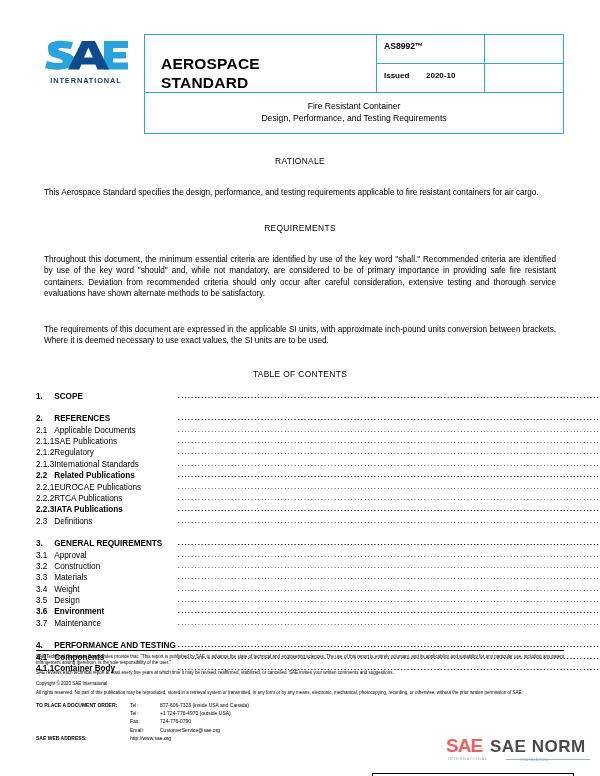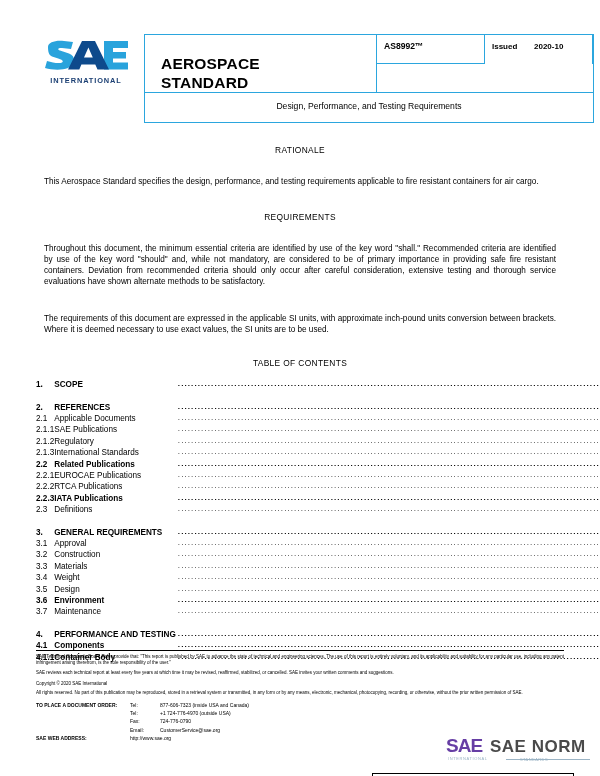--- a/index.html
+++ b/index.html
@@ -78,21 +78,21 @@
   }
   .hdr-title-line {
     font-size: 15.5px;
     font-weight: bold;
     line-height: 19px;
     letter-spacing: 0.2px;
   }
   .hdr-right {
     flex: 1 1 auto;
     display: flex;
-    flex-direction: row;
+    flex-direction: column;
   }
   .hdr-num-row {
     display: flex;
     height: 28px;
     border-bottom: 1.6px solid #2ba6de;
   }
   .hdr-num-cell {
     flex: 0 0 108px;
     border-right: 1.6px solid #2ba6de;
     box-sizing: border-box;
@@ -233,21 +233,21 @@
     color: #2b2b2b;
     letter-spacing: 0.5px;
     line-height: 18px;
   }
   .wm-sae {
     position: absolute;
     left: 0;
     top: 4px;
     font-size: 19px;
     font-weight: bold;
-    color: #4c1d95;
+    color: #ef4444;
     letter-spacing: -1px;
     line-height: 20px;
   }
   .wm-sub {
     position: absolute;
     left: 2px;
     top: 24px;
     font-size: 4px;
     color: #8aa7bb;
     letter-spacing: 0.6px;
@@ -308,20 +308,21 @@
             <div class="hdr-issued-row">
               <div class="hdr-issued-cell">
                 <span class="hdr-issued-label">Issued</span>
                 <span class="hdr-issued-date">2020-10</span>
               </div>
               <div class="hdr-blank-cell2"></div>
             </div>
           </div>
         </div>
         <div class="hdr-subtitle">
+          <div>Fire Resistant Container</div>
           <div>Design, Performance, and Testing Requirements</div>
         </div>
       </div>
     </div>
 
     <div style="height:22px"></div>
     <div class="centered-head">RATIONALE</div>
     <div style="height:13px"></div>
     <p class="body-par">This Aerospace Standard specifies the design, performance, and testing requirements applicable to fire resistant containers for air cargo.</p>
 

